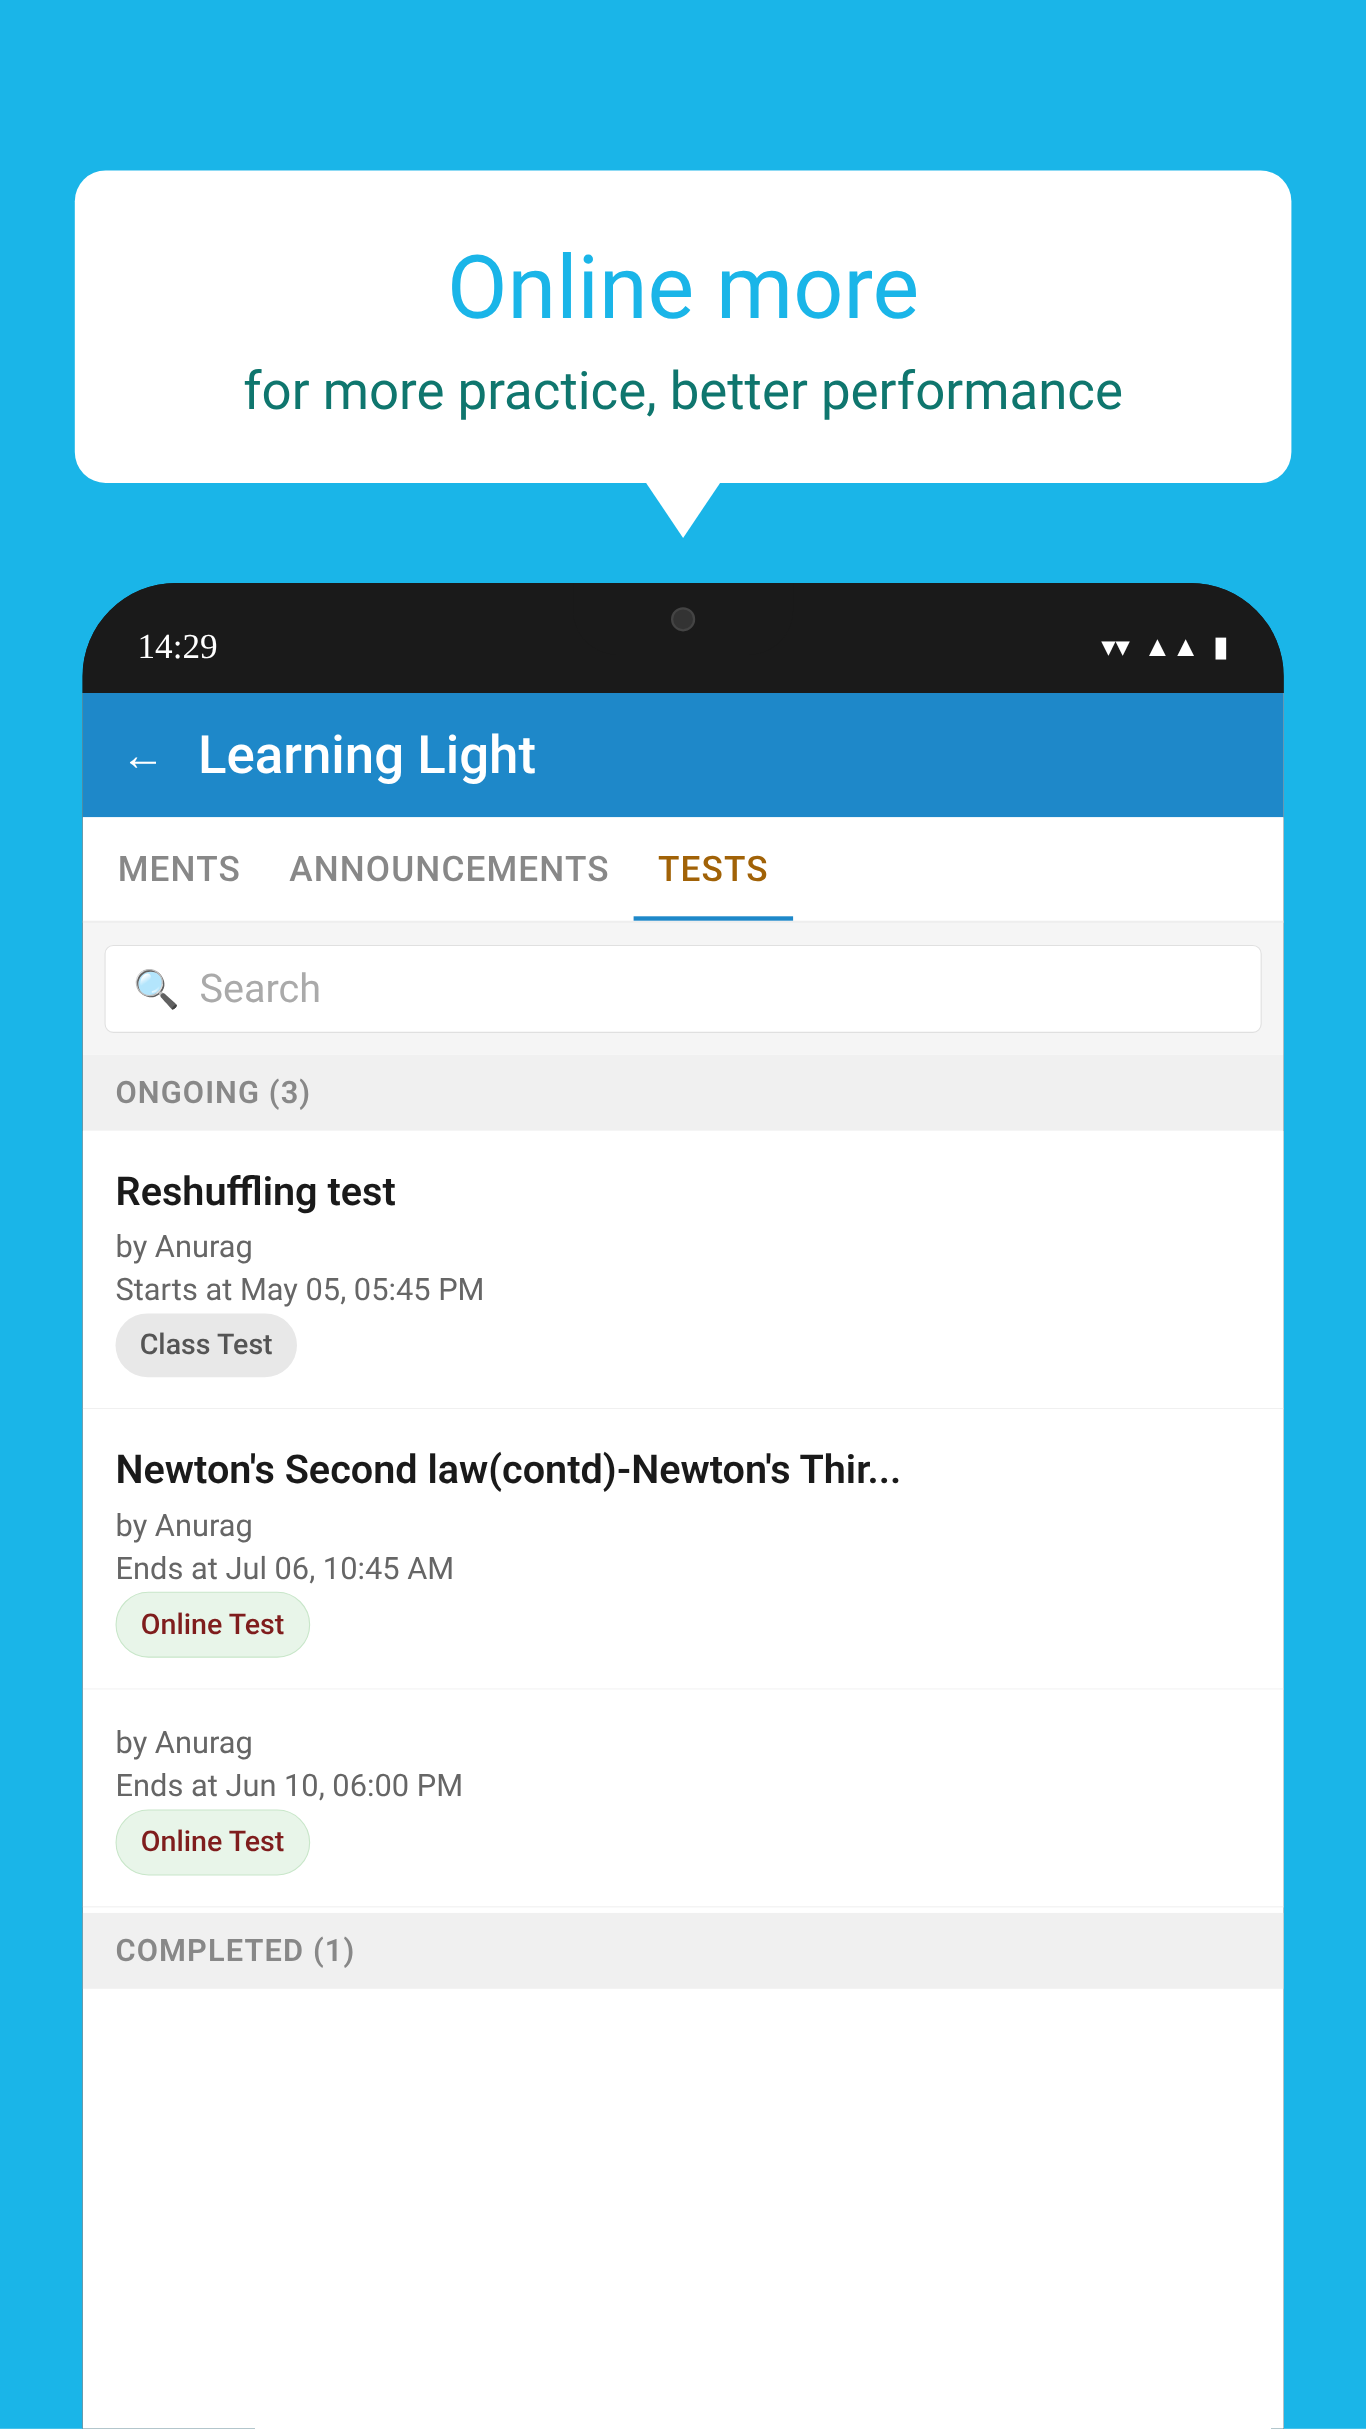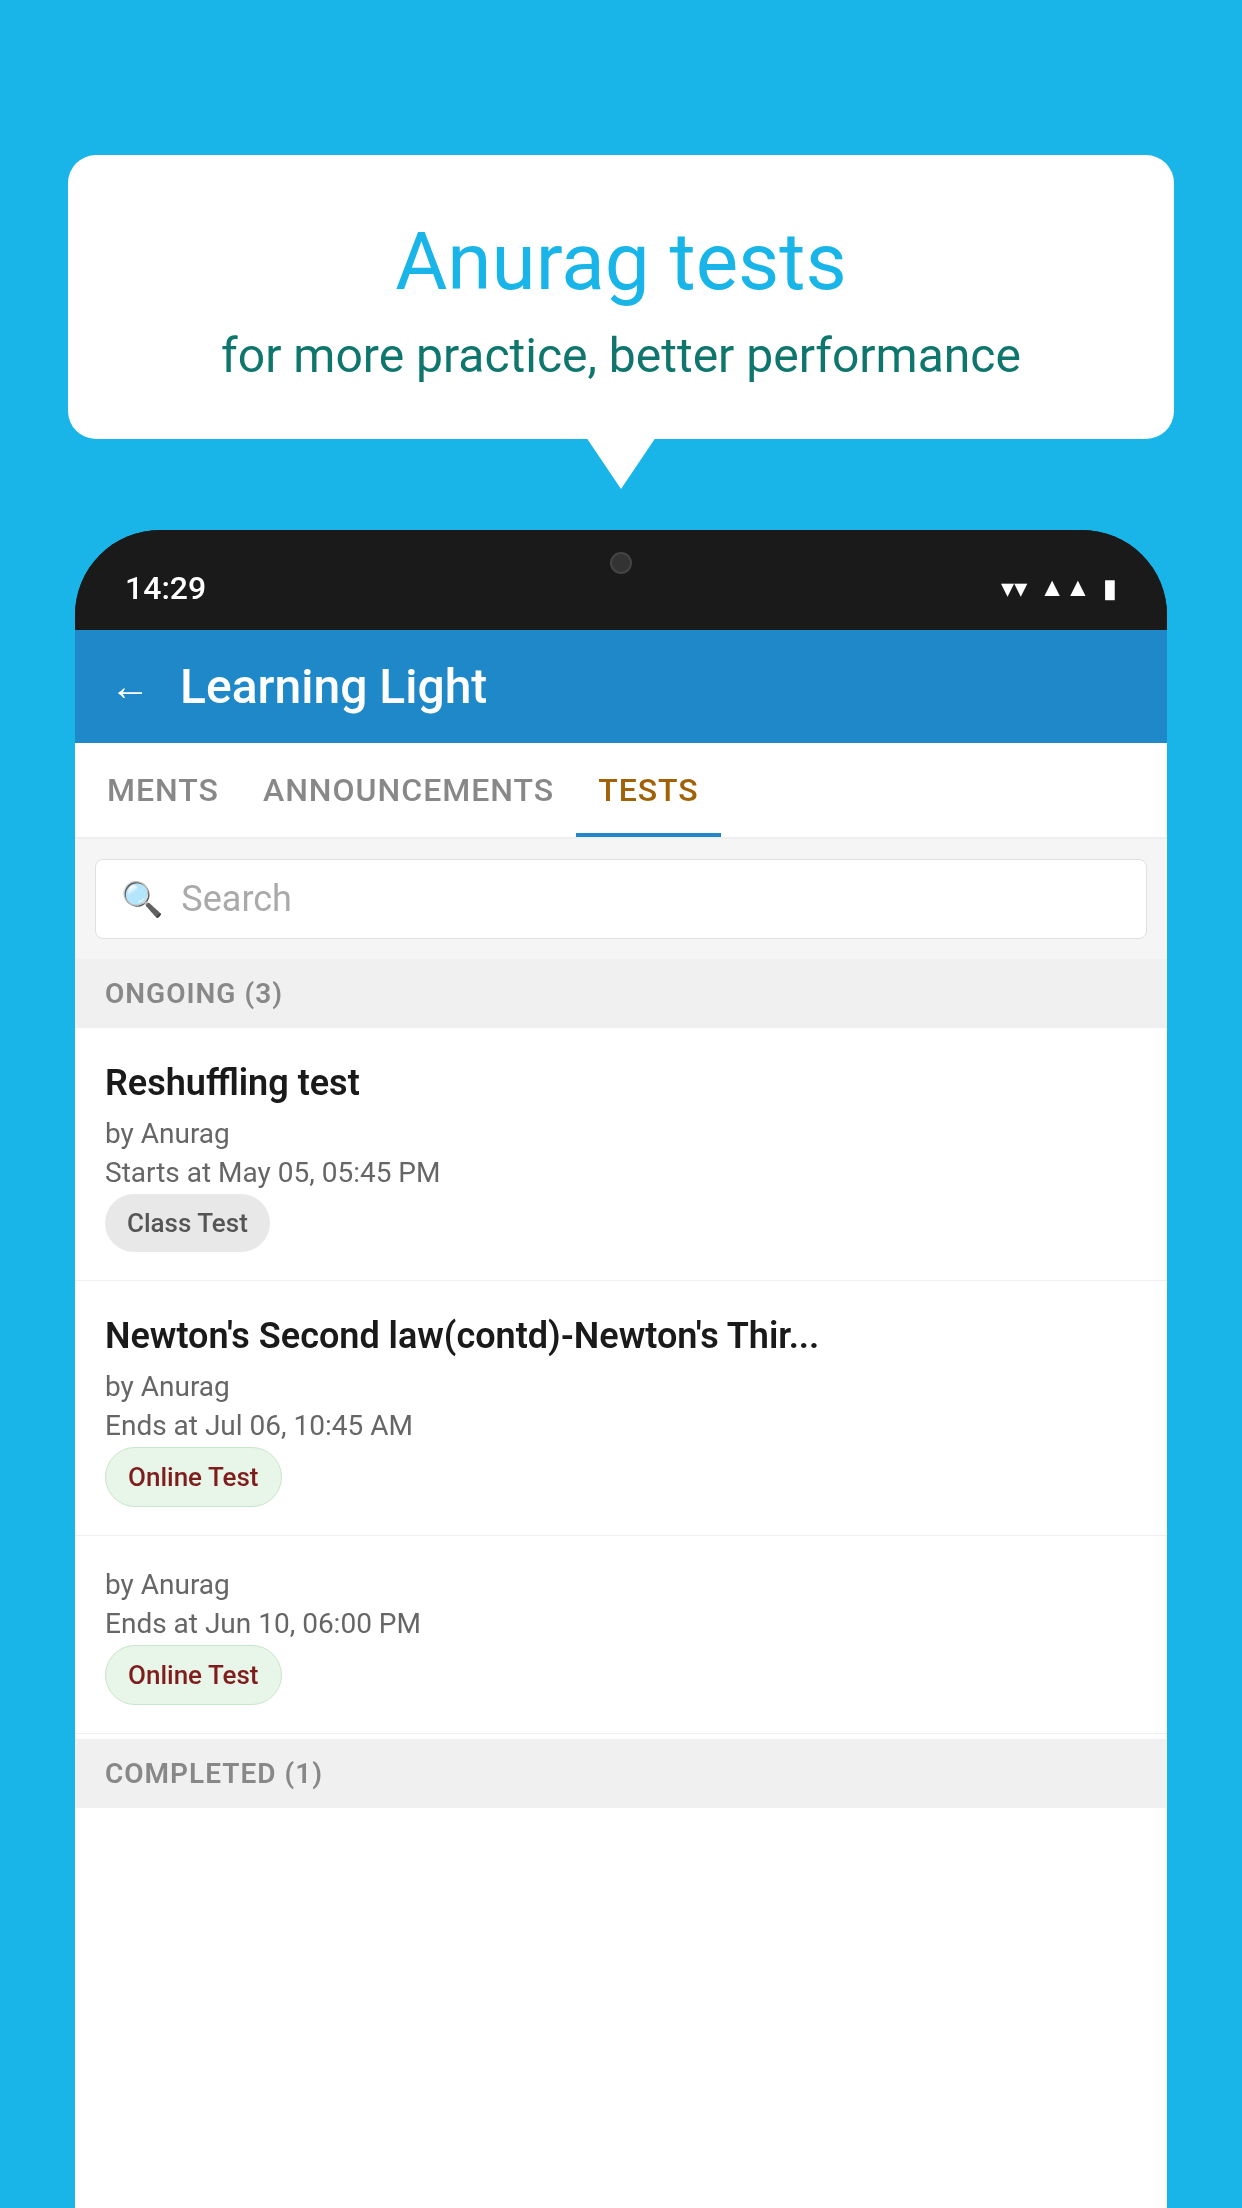--- a/index.html
+++ b/index.html
@@ -67,20 +67,21 @@
     
     .phone-top {
       background: #1a1a1a;
       height: 100px;
       position: relative;
       display: flex;
       align-items: center;
       justify-content: space-between;
       padding: 15px 50px 0;
       z-index: 10;
+      font-family: Liberation Serif, serif;
     }
 
     .phone-time {
       color: white;
       font-size: 32px;
       font-weight: 500;
     }
 
     .phone-notch {
       position: absolute;
@@ -282,21 +283,21 @@
       color: #888;
       font-weight: 600;
       letter-spacing: 1px;
       margin-top: 5px;
     }
   </style>
 </head>
 <body>
 
 <div class="speech-bubble">
-  <div class="bubble-title">Anurag tests</div>
+  <div class="bubble-title">Online more</div>
   <div class="bubble-subtitle">for more practice, better performance</div>
 </div>
 
 <div class="phone-frame">
 
   <div class="phone-top">
     <span class="phone-time">14:29</span>
     <div class="phone-notch">
       <div class="phone-camera"></div>
     </div>

